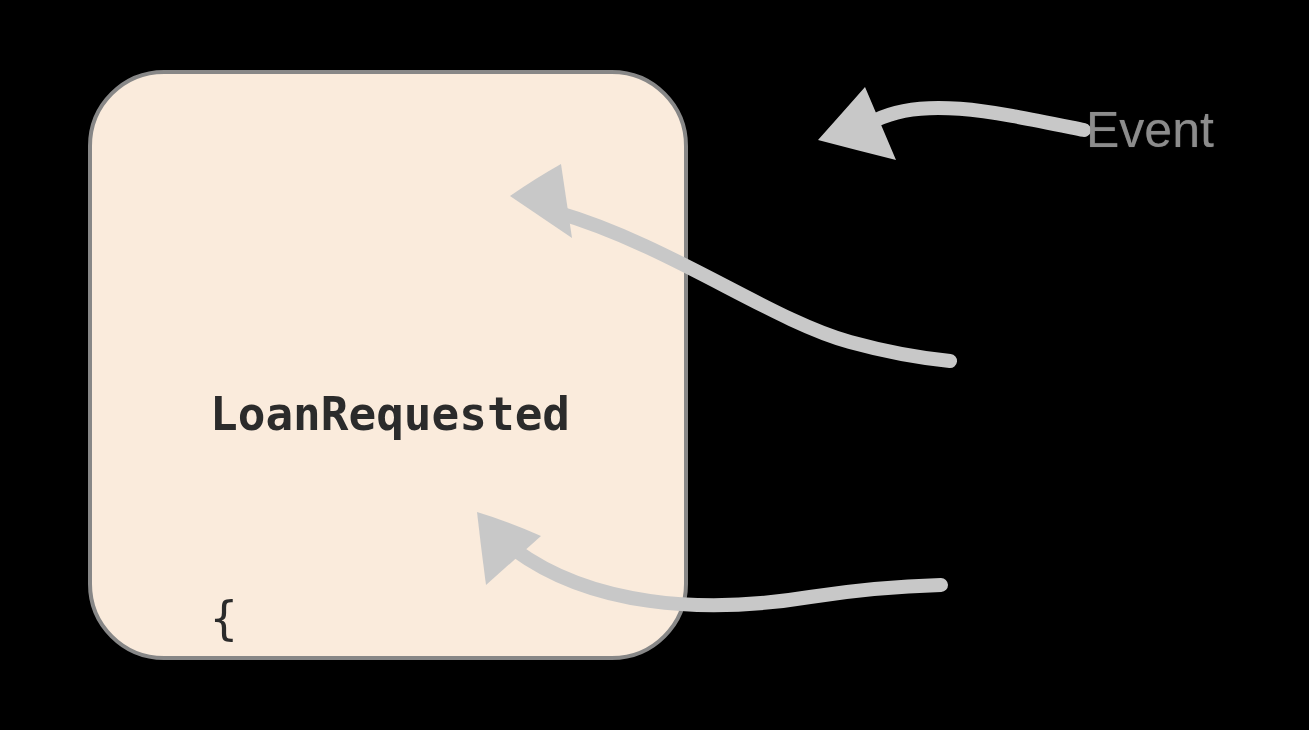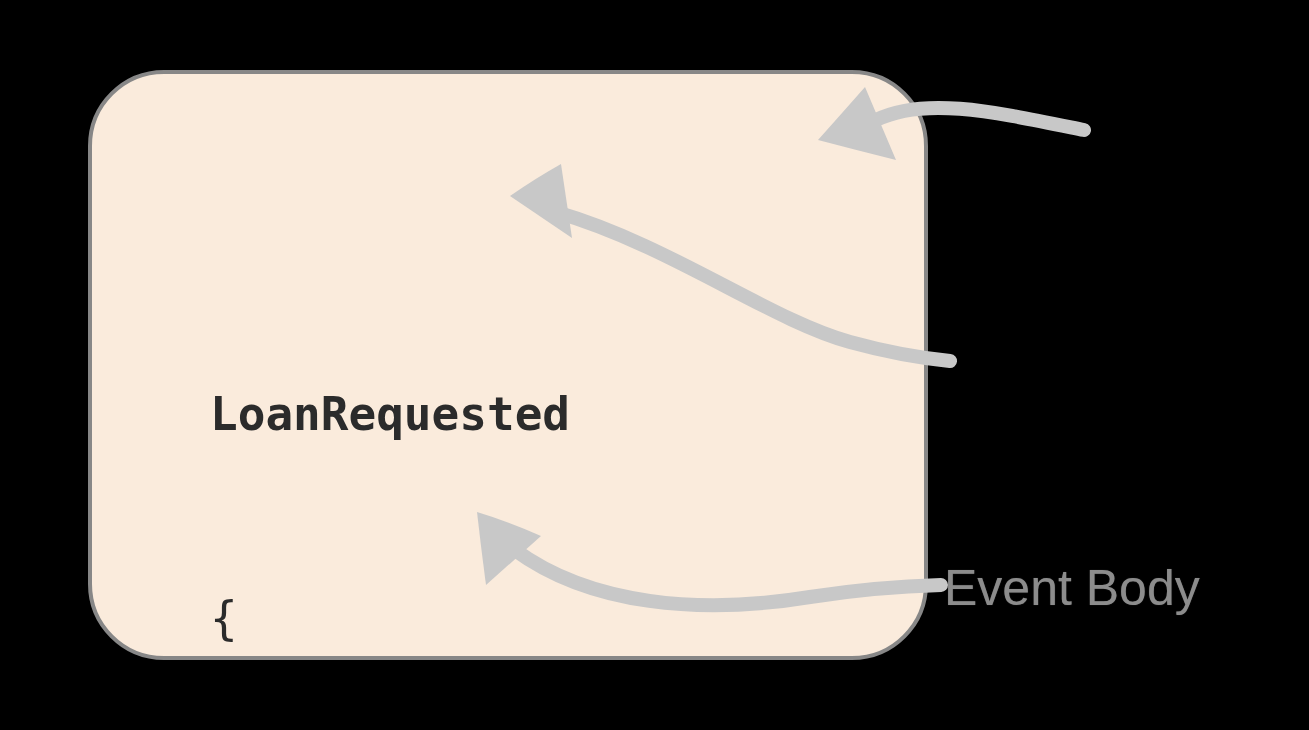--- a/index.html
+++ b/index.html
@@ -16,21 +16,21 @@
     background: var(--background);
     overflow: hidden;
   }
   .stage {
     position: relative;
     width: 1309px; height: 730px;
   }
   .card {
     position: absolute;
     left: 88px; top: 70px;
-    width: 840px; height: 590px;
+    width: 600px; height: 590px;
     background: var(--card-background);
     border: 4px solid var(--card-border);
     border-radius: 76px;
   }
   .code {
     position: absolute;
     left: 118px; top: 170px;
     font-family: "DejaVu Sans Mono", monospace;
     font-size: 46px;
     line-height: 68px;
@@ -92,15 +92,15 @@
       <path class="arrow-line" d="M 556 212 C 670 245, 770 320, 850 342 C 890 353, 920 358, 950 361"></path>
       <path class="arrow-head" d="M 510 196 Q 536 178 561 164 L 572 238 Q 541 217 510 196 Z"></path>
     </g>
 
     <g>
       <path class="arrow-line" d="M 515 550 C 590 605, 700 615, 810 597 C 855 590, 905 586, 941 585"></path>
       <path class="arrow-head" d="M 477 512 Q 510 522 541 536 L 486 585 Q 481 548 477 512 Z"></path>
     </g>
   </svg>
 
-  <div class="label label-event-body">Event Body</div>
+  <div class="label label-event">Event</div>
 
 </div>
 
 </body></html>

